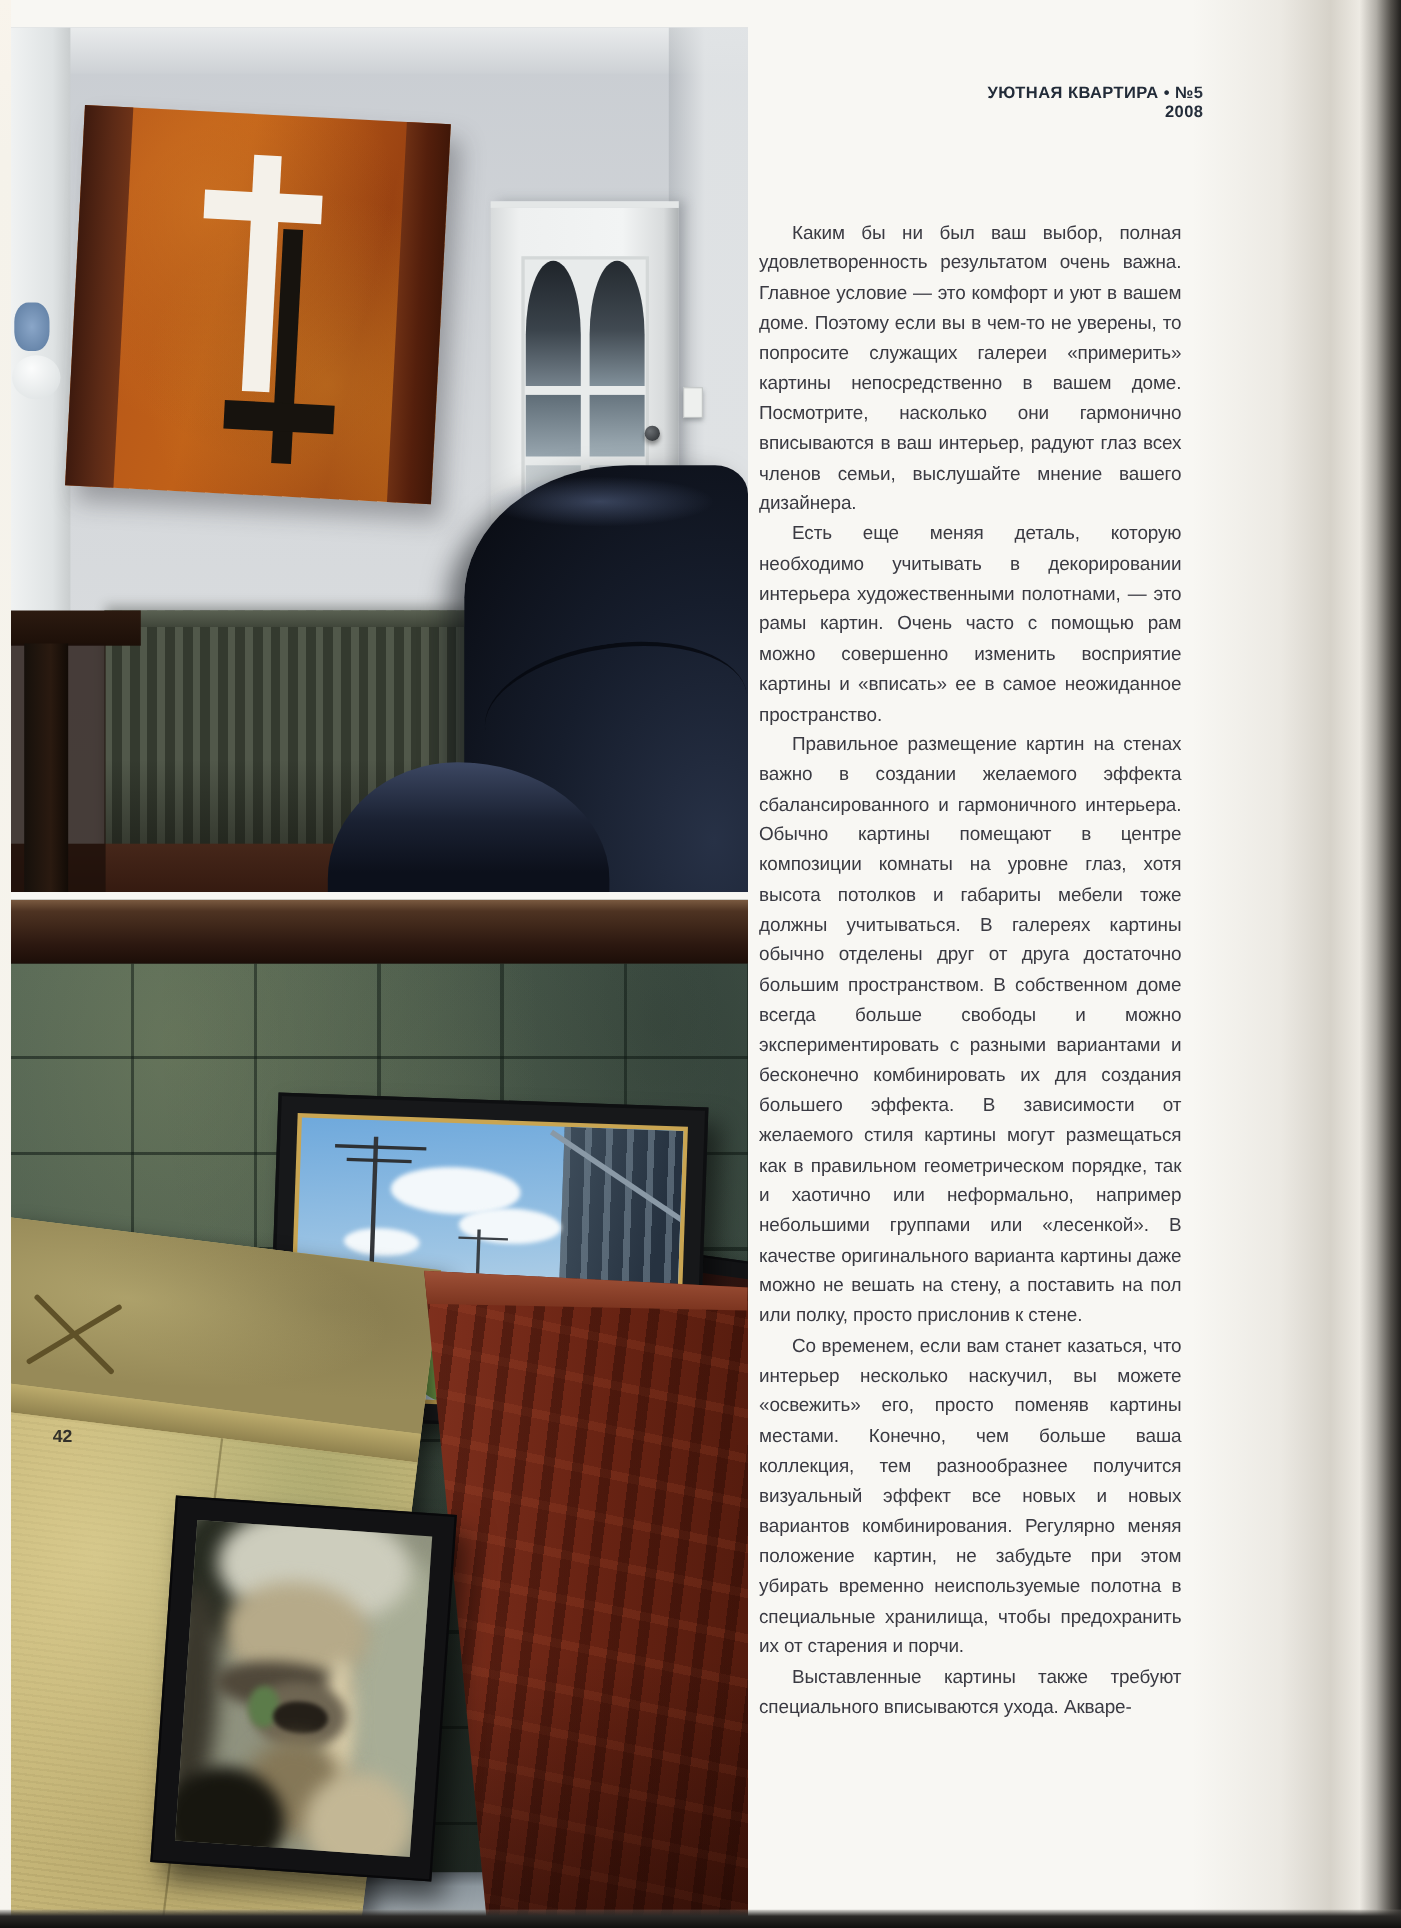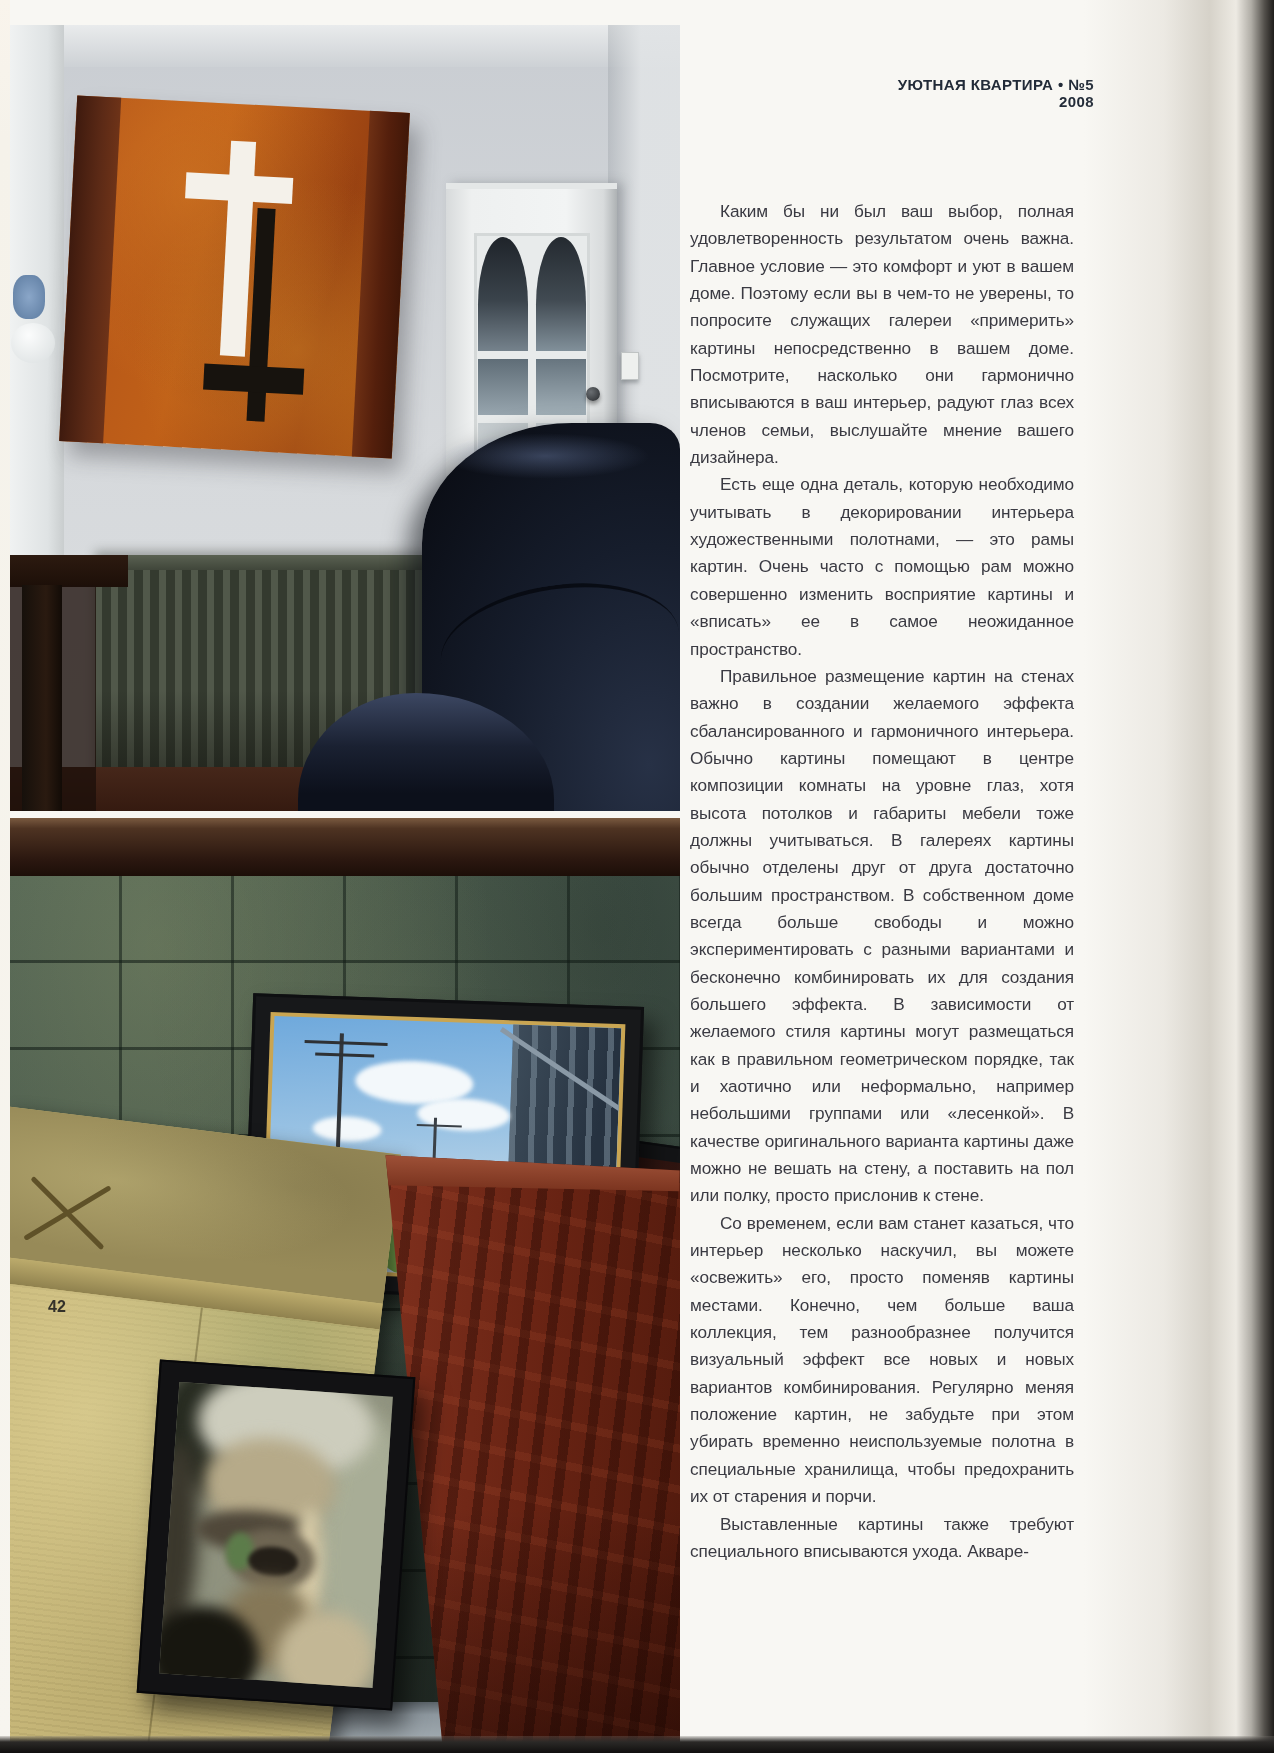--- a/index.html
+++ b/index.html
@@ -338,21 +338,21 @@
         <div class="blob b-chin"></div>
         <div class="blob b-cloth"></div>
       </div>
     </div>
 
     <div class="page-number">42</div>
   </figure>
 
   <main class="article">
     <p>Каким бы ни был ваш выбор, полная удовлетворенность результатом очень важна. Главное условие — это комфорт и уют в вашем доме. Поэтому если вы в чем-то не уверены, то попросите служащих галереи «примерить» картины непосредственно в вашем доме. Посмотрите, насколько они гармонично вписываются в ваш интерьер, радуют глаз всех членов семьи, выслушайте мнение вашего дизайнера.</p>
-    <p>Есть еще одна деталь, которую необходимо учитывать в декорировании интерьера художественными полотнами, — это рамы картин. Очень часто с помощью рам можно совершенно изменить восприятие картины и «вписать» ее в самое неожиданное пространство.</p>
+    <p>Есть еще меняя деталь, которую необходимо учитывать в декорировании интерьера художественными полотнами, — это рамы картин. Очень часто с помощью рам можно совершенно изменить восприятие картины и «вписать» ее в самое неожиданное пространство.</p>
     <p>Правильное размещение картин на стенах важно в создании желаемого эффекта сбалансированного и гармоничного интерьера. Обычно картины помещают в центре композиции комнаты на уровне глаз, хотя высота потолков и габариты мебели тоже должны учитываться. В галереях картины обычно отделены друг от друга достаточно большим пространством. В собственном доме всегда больше свободы и можно экспериментировать с разными вариантами и бесконечно комбинировать их для создания большего эффекта. В зависимости от желаемого стиля картины могут размещаться как в правильном геометрическом порядке, так и хаотично или неформально, например небольшими группами или «лесенкой». В качестве оригинального варианта картины даже можно не вешать на стену, а поставить на пол или полку, просто прислонив к стене.</p>
     <p>Со временем, если вам станет казаться, что интерьер несколько наскучил, вы можете «освежить» его, просто поменяв картины местами. Конечно, чем больше ваша коллекция, тем разнообразнее получится визуальный эффект все новых и новых вариантов комбинирования. Регулярно меняя положение картин, не забудьте при этом убирать временно неиспользуемые полотна в специальные хранилища, чтобы предохранить их от старения и порчи.</p>
     <p>Выставленные картины также требуют специального вписываются ухода. Акваре-</p>
   </main>
 
   <div class="edge-left"></div>
   <div class="edge-right"></div>
   <div class="edge-bottom"></div>
 </div>
 

